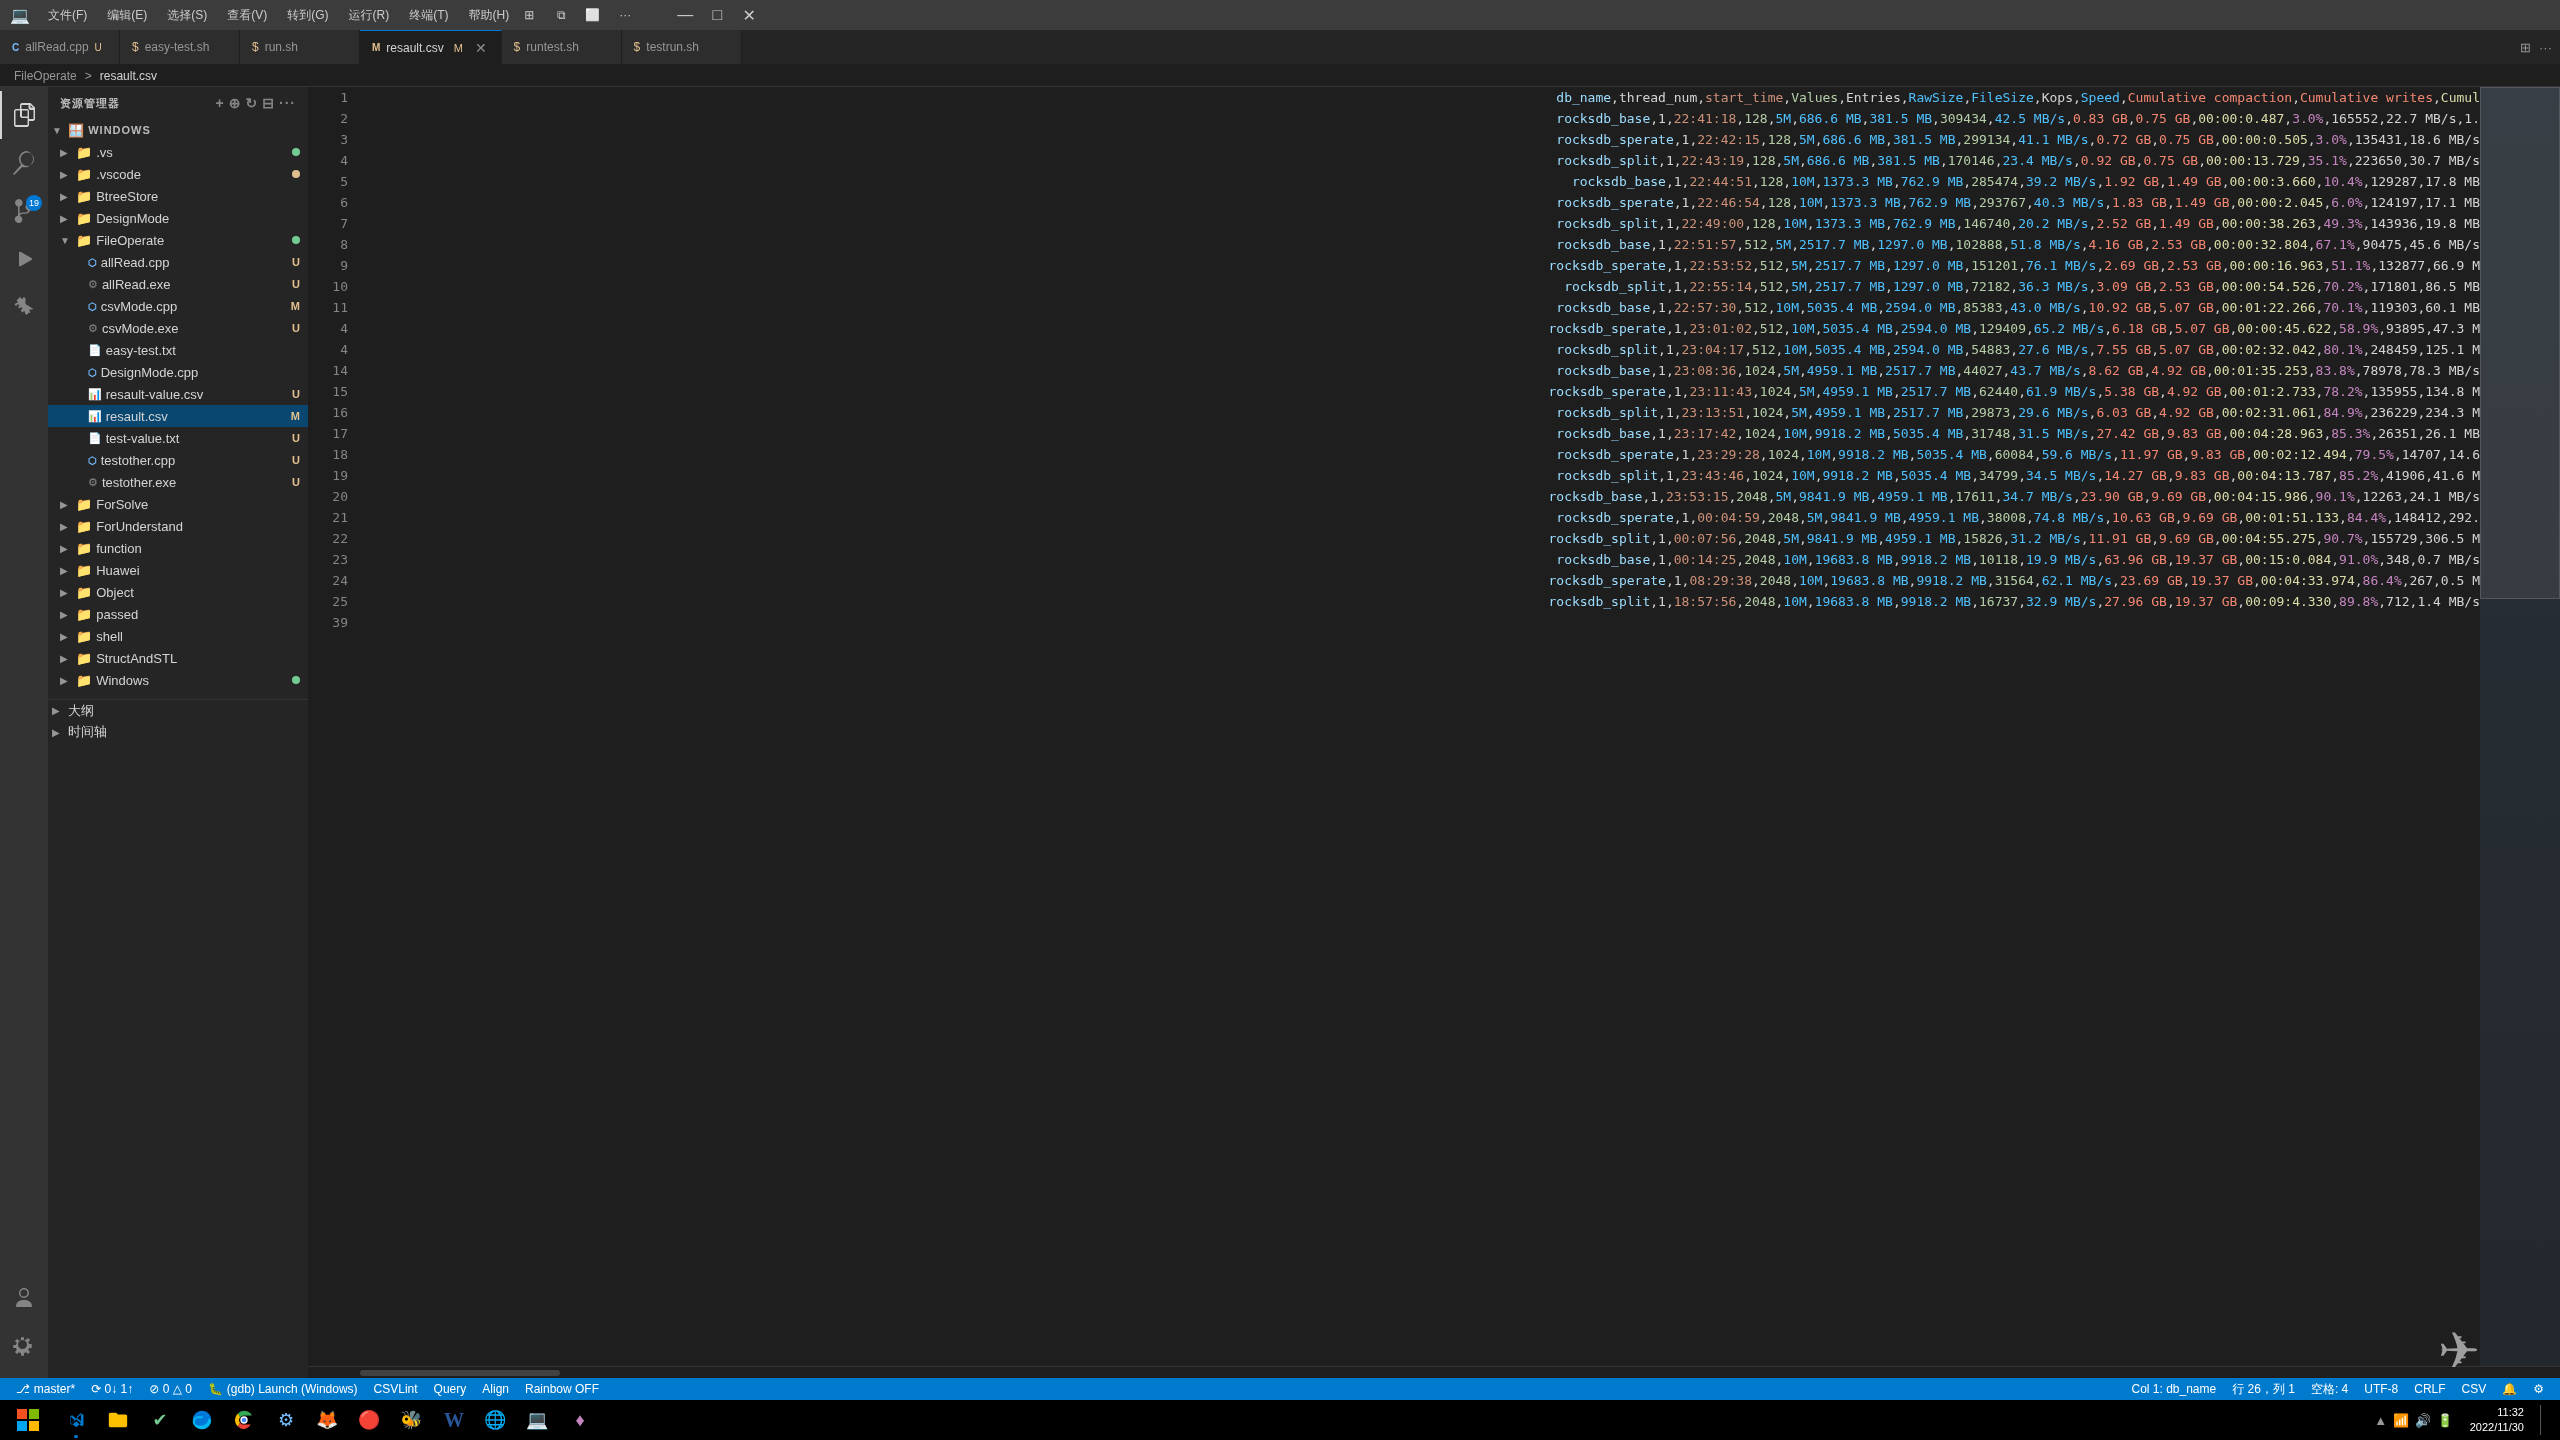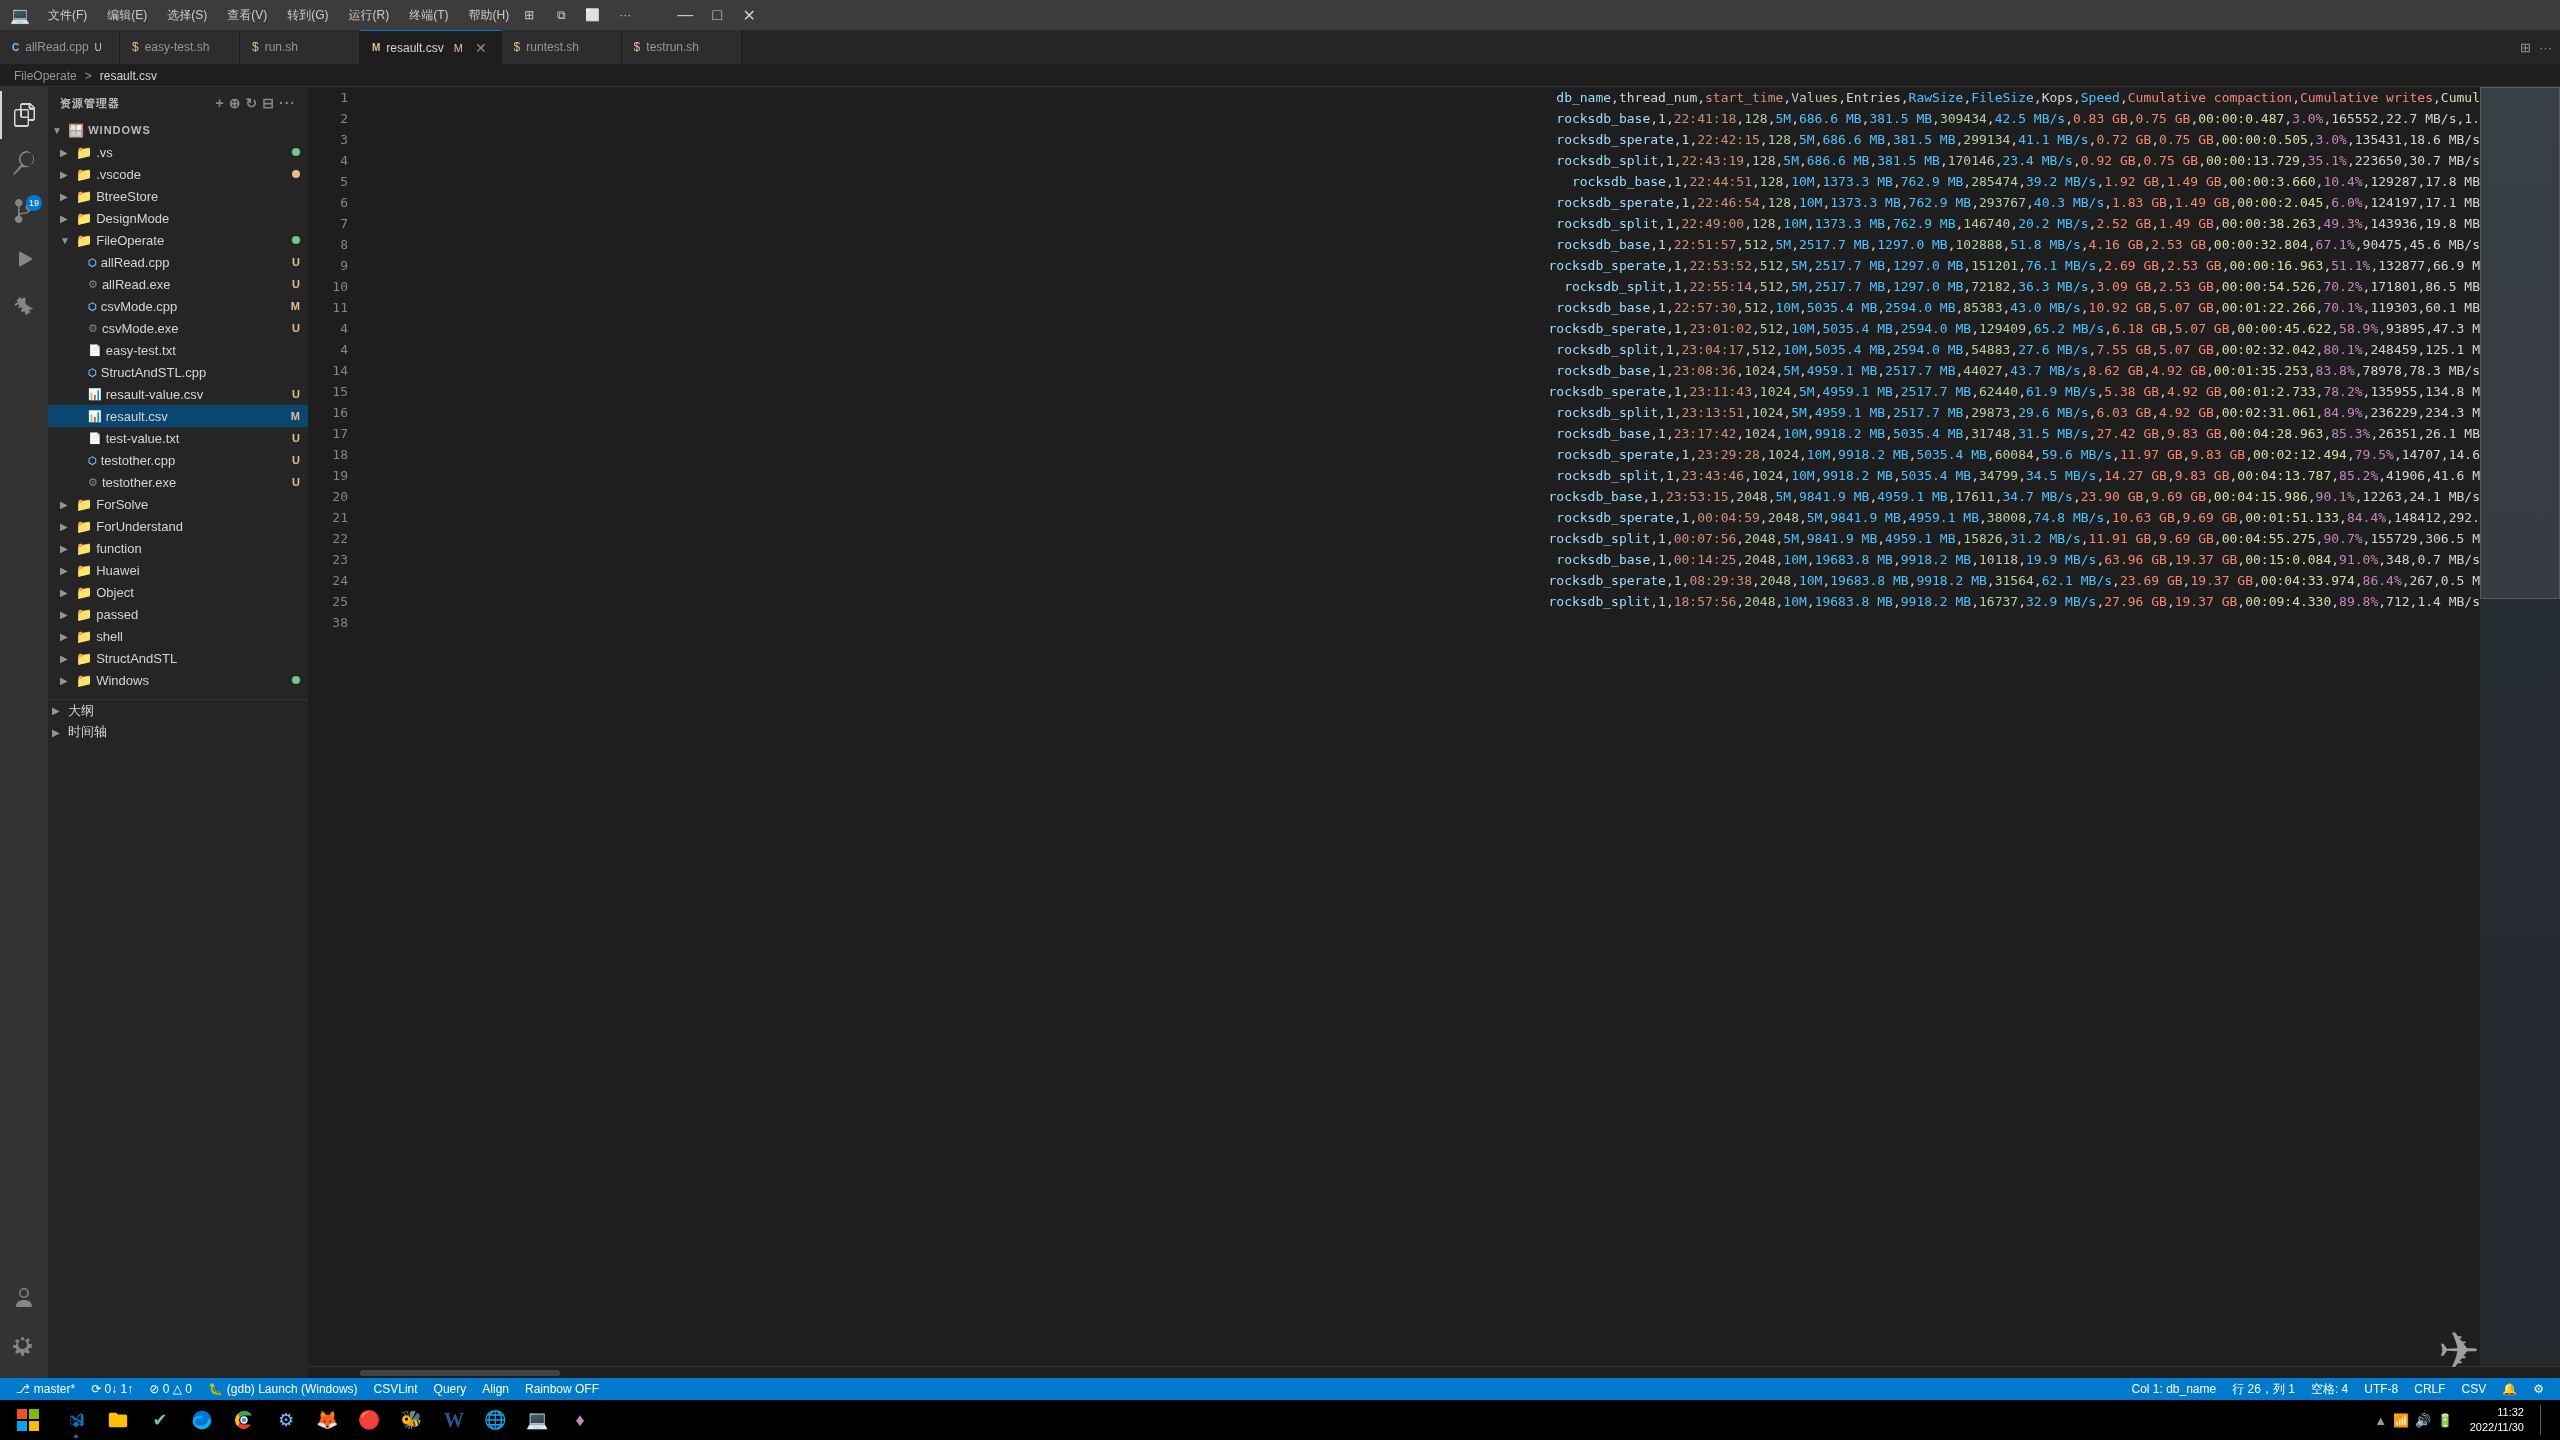--- a/index.html
+++ b/index.html
@@ -589,21 +589,21 @@
         <div class="tree-item">
           <span class="indent" style="width: 24px;"></span>
           <span class="arrow"></span>
           <span class="file-icon" style="font-size: 11px;">📄</span>
           <span class="label">easy-test.txt</span>
         </div>
         <div class="tree-item">
           <span class="indent" style="width: 24px;"></span>
           <span class="arrow"></span>
           <span class="file-icon" style="color: rgb(117, 190, 255); font-size: 10px; font-weight: bold;">⬡</span>
-          <span class="label">StructAndSTL.cpp</span>
+          <span class="label">DesignMode.cpp</span>
         </div>
         <div class="tree-item">
           <span class="indent" style="width: 24px;"></span>
           <span class="arrow"></span>
           <span class="file-icon" style="font-size: 11px;">📊</span>
           <span class="label">resault-value.csv</span>
           <span style="font-size: 11px; color: rgb(226, 192, 141); margin-left: auto; font-weight: bold; padding-left: 4px; flex-shrink: 0;">U</span>
         </div>
         <div class="tree-item selected">
           <span class="indent" style="width: 24px;"></span>
@@ -723,21 +723,21 @@
           <div>16</div>
           <div>17</div>
           <div>18</div>
           <div>19</div>
           <div>20</div>
           <div>21</div>
           <div>22</div>
           <div>23</div>
           <div>24</div>
           <div>25</div>
-          <div style="color: rgb(133, 133, 133);">38</div>
+          <div style="color: rgb(133, 133, 133);">39</div>
         </div>
       <div class="code-area" id="code-area"><span class="code-line"><span style="color:#9cdcfe">db_name</span><span style="color:#d4d4d4">,</span><span style="color:#d4d4d4">thread_num</span><span style="color:#d4d4d4">,</span><span style="color:#ce9178">start_time</span><span style="color:#d4d4d4">,</span><span style="color:#b5cea8">Values</span><span style="color:#d4d4d4">,</span><span style="color:#d4d4d4">Entries</span><span style="color:#d4d4d4">,</span><span style="color:#4fc1ff">RawSize</span><span style="color:#d4d4d4">,</span><span style="color:#4fc1ff">FileSize</span><span style="color:#d4d4d4">,</span><span style="color:#d4d4d4">Kops</span><span style="color:#d4d4d4">,</span><span style="color:#4fc1ff">Speed</span><span style="color:#d4d4d4">,</span><span style="color:#f48771">Cumulative compaction</span><span style="color:#d4d4d4">,</span><span style="color:#f48771">Cumulative writes</span><span style="color:#d4d4d4">,</span><span style="color:#dcdcaa">Cumul</span></span><span class="code-line"><span style="color:#9cdcfe">  rocksdb_base</span><span style="color:#d4d4d4">,</span><span style="color:#d4d4d4">1</span><span style="color:#d4d4d4">,</span><span style="color:#ce9178">22:41:18</span><span style="color:#d4d4d4">,</span><span style="color:#b5cea8">128</span><span style="color:#d4d4d4">,</span><span style="color:#4fc1ff">5M</span><span style="color:#d4d4d4">,</span><span style="color:#4fc1ff">686.6 MB</span><span style="color:#d4d4d4">,</span><span style="color:#4fc1ff">381.5 MB</span><span style="color:#d4d4d4">,</span><span style="color:#b5cea8">309434</span><span style="color:#d4d4d4">,</span><span style="color:#4fc1ff">42.5 MB/s</span><span style="color:#d4d4d4">,</span><span style="color:#f48771">0.83 GB</span><span style="color:#d4d4d4">,</span><span style="color:#f48771">0.75 GB</span><span style="color:#d4d4d4">,</span><span style="color:#dcdcaa">00:00:0.487</span><span style="color:#d4d4d4">,</span><span style="color:#c586c0">3.0%</span><span style="color:#d4d4d4">,</span><span style="color:#d4d4d4">165552</span><span style="color:#d4d4d4">,</span><span style="color:#d4d4d4">22.7 MB/s</span><span style="color:#d4d4d4">,</span><span style="color:#d4d4d4">1.</span></span><span class="code-line"><span style="color:#9cdcfe">  rocksdb_sperate</span><span style="color:#d4d4d4">,</span><span style="color:#d4d4d4">1</span><span style="color:#d4d4d4">,</span><span style="color:#ce9178">22:42:15</span><span style="color:#d4d4d4">,</span><span style="color:#b5cea8">128</span><span style="color:#d4d4d4">,</span><span style="color:#4fc1ff">5M</span><span style="color:#d4d4d4">,</span><span style="color:#4fc1ff">686.6 MB</span><span style="color:#d4d4d4">,</span><span style="color:#4fc1ff">381.5 MB</span><span style="color:#d4d4d4">,</span><span style="color:#b5cea8">299134</span><span style="color:#d4d4d4">,</span><span style="color:#4fc1ff">41.1 MB/s</span><span style="color:#d4d4d4">,</span><span style="color:#f48771">0.72 GB</span><span style="color:#d4d4d4">,</span><span style="color:#f48771">0.75 GB</span><span style="color:#d4d4d4">,</span><span style="color:#dcdcaa">00:00:0.505</span><span style="color:#d4d4d4">,</span><span style="color:#c586c0">3.0%</span><span style="color:#d4d4d4">,</span><span style="color:#d4d4d4">135431</span><span style="color:#d4d4d4">,</span><span style="color:#d4d4d4">18.6 MB/s</span></span><span class="code-line"><span style="color:#9cdcfe">  rocksdb_split</span><span style="color:#d4d4d4">,</span><span style="color:#d4d4d4">1</span><span style="color:#d4d4d4">,</span><span style="color:#ce9178">22:43:19</span><span style="color:#d4d4d4">,</span><span style="color:#b5cea8">128</span><span style="color:#d4d4d4">,</span><span style="color:#4fc1ff">5M</span><span style="color:#d4d4d4">,</span><span style="color:#4fc1ff">686.6 MB</span><span style="color:#d4d4d4">,</span><span style="color:#4fc1ff">381.5 MB</span><span style="color:#d4d4d4">,</span><span style="color:#b5cea8">170146</span><span style="color:#d4d4d4">,</span><span style="color:#4fc1ff">23.4 MB/s</span><span style="color:#d4d4d4">,</span><span style="color:#f48771">0.92 GB</span><span style="color:#d4d4d4">,</span><span style="color:#f48771">0.75 GB</span><span style="color:#d4d4d4">,</span><span style="color:#dcdcaa">00:00:13.729</span><span style="color:#d4d4d4">,</span><span style="color:#c586c0">35.1%</span><span style="color:#d4d4d4">,</span><span style="color:#d4d4d4">223650</span><span style="color:#d4d4d4">,</span><span style="color:#d4d4d4">30.7 MB/s</span></span><span class="code-line"><span style="color:#9cdcfe">  rocksdb_base</span><span style="color:#d4d4d4">,</span><span style="color:#d4d4d4">1</span><span style="color:#d4d4d4">,</span><span style="color:#ce9178">22:44:51</span><span style="color:#d4d4d4">,</span><span style="color:#b5cea8">128</span><span style="color:#d4d4d4">,</span><span style="color:#4fc1ff">10M</span><span style="color:#d4d4d4">,</span><span style="color:#4fc1ff">1373.3 MB</span><span style="color:#d4d4d4">,</span><span style="color:#4fc1ff">762.9 MB</span><span style="color:#d4d4d4">,</span><span style="color:#b5cea8">285474</span><span style="color:#d4d4d4">,</span><span style="color:#4fc1ff">39.2 MB/s</span><span style="color:#d4d4d4">,</span><span style="color:#f48771">1.92 GB</span><span style="color:#d4d4d4">,</span><span style="color:#f48771">1.49 GB</span><span style="color:#d4d4d4">,</span><span style="color:#dcdcaa">00:00:3.660</span><span style="color:#d4d4d4">,</span><span style="color:#c586c0">10.4%</span><span style="color:#d4d4d4">,</span><span style="color:#d4d4d4">129287</span><span style="color:#d4d4d4">,</span><span style="color:#d4d4d4">17.8 MB</span></span><span class="code-line"><span style="color:#9cdcfe">  rocksdb_sperate</span><span style="color:#d4d4d4">,</span><span style="color:#d4d4d4">1</span><span style="color:#d4d4d4">,</span><span style="color:#ce9178">22:46:54</span><span style="color:#d4d4d4">,</span><span style="color:#b5cea8">128</span><span style="color:#d4d4d4">,</span><span style="color:#4fc1ff">10M</span><span style="color:#d4d4d4">,</span><span style="color:#4fc1ff">1373.3 MB</span><span style="color:#d4d4d4">,</span><span style="color:#4fc1ff">762.9 MB</span><span style="color:#d4d4d4">,</span><span style="color:#b5cea8">293767</span><span style="color:#d4d4d4">,</span><span style="color:#4fc1ff">40.3 MB/s</span><span style="color:#d4d4d4">,</span><span style="color:#f48771">1.83 GB</span><span style="color:#d4d4d4">,</span><span style="color:#f48771">1.49 GB</span><span style="color:#d4d4d4">,</span><span style="color:#dcdcaa">00:00:2.045</span><span style="color:#d4d4d4">,</span><span style="color:#c586c0">6.0%</span><span style="color:#d4d4d4">,</span><span style="color:#d4d4d4">124197</span><span style="color:#d4d4d4">,</span><span style="color:#d4d4d4">17.1 MB</span></span><span class="code-line"><span style="color:#9cdcfe">  rocksdb_split</span><span style="color:#d4d4d4">,</span><span style="color:#d4d4d4">1</span><span style="color:#d4d4d4">,</span><span style="color:#ce9178">22:49:00</span><span style="color:#d4d4d4">,</span><span style="color:#b5cea8">128</span><span style="color:#d4d4d4">,</span><span style="color:#4fc1ff">10M</span><span style="color:#d4d4d4">,</span><span style="color:#4fc1ff">1373.3 MB</span><span style="color:#d4d4d4">,</span><span style="color:#4fc1ff">762.9 MB</span><span style="color:#d4d4d4">,</span><span style="color:#b5cea8">146740</span><span style="color:#d4d4d4">,</span><span style="color:#4fc1ff">20.2 MB/s</span><span style="color:#d4d4d4">,</span><span style="color:#f48771">2.52 GB</span><span style="color:#d4d4d4">,</span><span style="color:#f48771">1.49 GB</span><span style="color:#d4d4d4">,</span><span style="color:#dcdcaa">00:00:38.263</span><span style="color:#d4d4d4">,</span><span style="color:#c586c0">49.3%</span><span style="color:#d4d4d4">,</span><span style="color:#d4d4d4">143936</span><span style="color:#d4d4d4">,</span><span style="color:#d4d4d4">19.8 MB</span></span><span class="code-line"><span style="color:#9cdcfe">  rocksdb_base</span><span style="color:#d4d4d4">,</span><span style="color:#d4d4d4">1</span><span style="color:#d4d4d4">,</span><span style="color:#ce9178">22:51:57</span><span style="color:#d4d4d4">,</span><span style="color:#b5cea8">512</span><span style="color:#d4d4d4">,</span><span style="color:#4fc1ff">5M</span><span style="color:#d4d4d4">,</span><span style="color:#4fc1ff">2517.7 MB</span><span style="color:#d4d4d4">,</span><span style="color:#4fc1ff">1297.0 MB</span><span style="color:#d4d4d4">,</span><span style="color:#b5cea8">102888</span><span style="color:#d4d4d4">,</span><span style="color:#4fc1ff">51.8 MB/s</span><span style="color:#d4d4d4">,</span><span style="color:#f48771">4.16 GB</span><span style="color:#d4d4d4">,</span><span style="color:#f48771">2.53 GB</span><span style="color:#d4d4d4">,</span><span style="color:#dcdcaa">00:00:32.804</span><span style="color:#d4d4d4">,</span><span style="color:#c586c0">67.1%</span><span style="color:#d4d4d4">,</span><span style="color:#d4d4d4">90475</span><span style="color:#d4d4d4">,</span><span style="color:#d4d4d4">45.6 MB/s</span></span><span class="code-line"><span style="color:#9cdcfe">  rocksdb_sperate</span><span style="color:#d4d4d4">,</span><span style="color:#d4d4d4">1</span><span style="color:#d4d4d4">,</span><span style="color:#ce9178">22:53:52</span><span style="color:#d4d4d4">,</span><span style="color:#b5cea8">512</span><span style="color:#d4d4d4">,</span><span style="color:#4fc1ff">5M</span><span style="color:#d4d4d4">,</span><span style="color:#4fc1ff">2517.7 MB</span><span style="color:#d4d4d4">,</span><span style="color:#4fc1ff">1297.0 MB</span><span style="color:#d4d4d4">,</span><span style="color:#b5cea8">151201</span><span style="color:#d4d4d4">,</span><span style="color:#4fc1ff">76.1 MB/s</span><span style="color:#d4d4d4">,</span><span style="color:#f48771">2.69 GB</span><span style="color:#d4d4d4">,</span><span style="color:#f48771">2.53 GB</span><span style="color:#d4d4d4">,</span><span style="color:#dcdcaa">00:00:16.963</span><span style="color:#d4d4d4">,</span><span style="color:#c586c0">51.1%</span><span style="color:#d4d4d4">,</span><span style="color:#d4d4d4">132877</span><span style="color:#d4d4d4">,</span><span style="color:#d4d4d4">66.9 M</span></span><span class="code-line"><span style="color:#9cdcfe">  rocksdb_split</span><span style="color:#d4d4d4">,</span><span style="color:#d4d4d4">1</span><span style="color:#d4d4d4">,</span><span style="color:#ce9178">22:55:14</span><span style="color:#d4d4d4">,</span><span style="color:#b5cea8">512</span><span style="color:#d4d4d4">,</span><span style="color:#4fc1ff">5M</span><span style="color:#d4d4d4">,</span><span style="color:#4fc1ff">2517.7 MB</span><span style="color:#d4d4d4">,</span><span style="color:#4fc1ff">1297.0 MB</span><span style="color:#d4d4d4">,</span><span style="color:#b5cea8">72182</span><span style="color:#d4d4d4">,</span><span style="color:#4fc1ff">36.3 MB/s</span><span style="color:#d4d4d4">,</span><span style="color:#f48771">3.09 GB</span><span style="color:#d4d4d4">,</span><span style="color:#f48771">2.53 GB</span><span style="color:#d4d4d4">,</span><span style="color:#dcdcaa">00:00:54.526</span><span style="color:#d4d4d4">,</span><span style="color:#c586c0">70.2%</span><span style="color:#d4d4d4">,</span><span style="color:#d4d4d4">171801</span><span style="color:#d4d4d4">,</span><span style="color:#d4d4d4">86.5 MB</span></span><span class="code-line"><span style="color:#9cdcfe">  rocksdb_base</span><span style="color:#d4d4d4">,</span><span style="color:#d4d4d4">1</span><span style="color:#d4d4d4">,</span><span style="color:#ce9178">22:57:30</span><span style="color:#d4d4d4">,</span><span style="color:#b5cea8">512</span><span style="color:#d4d4d4">,</span><span style="color:#4fc1ff">10M</span><span style="color:#d4d4d4">,</span><span style="color:#4fc1ff">5035.4 MB</span><span style="color:#d4d4d4">,</span><span style="color:#4fc1ff">2594.0 MB</span><span style="color:#d4d4d4">,</span><span style="color:#b5cea8">85383</span><span style="color:#d4d4d4">,</span><span style="color:#4fc1ff">43.0 MB/s</span><span style="color:#d4d4d4">,</span><span style="color:#f48771">10.92 GB</span><span style="color:#d4d4d4">,</span><span style="color:#f48771">5.07 GB</span><span style="color:#d4d4d4">,</span><span style="color:#dcdcaa">00:01:22.266</span><span style="color:#d4d4d4">,</span><span style="color:#c586c0">70.1%</span><span style="color:#d4d4d4">,</span><span style="color:#d4d4d4">119303</span><span style="color:#d4d4d4">,</span><span style="color:#d4d4d4">60.1 MB</span></span><span class="code-line"><span style="color:#9cdcfe">  rocksdb_sperate</span><span style="color:#d4d4d4">,</span><span style="color:#d4d4d4">1</span><span style="color:#d4d4d4">,</span><span style="color:#ce9178">23:01:02</span><span style="color:#d4d4d4">,</span><span style="color:#b5cea8">512</span><span style="color:#d4d4d4">,</span><span style="color:#4fc1ff">10M</span><span style="color:#d4d4d4">,</span><span style="color:#4fc1ff">5035.4 MB</span><span style="color:#d4d4d4">,</span><span style="color:#4fc1ff">2594.0 MB</span><span style="color:#d4d4d4">,</span><span style="color:#b5cea8">129409</span><span style="color:#d4d4d4">,</span><span style="color:#4fc1ff">65.2 MB/s</span><span style="color:#d4d4d4">,</span><span style="color:#f48771">6.18 GB</span><span style="color:#d4d4d4">,</span><span style="color:#f48771">5.07 GB</span><span style="color:#d4d4d4">,</span><span style="color:#dcdcaa">00:00:45.622</span><span style="color:#d4d4d4">,</span><span style="color:#c586c0">58.9%</span><span style="color:#d4d4d4">,</span><span style="color:#d4d4d4">93895</span><span style="color:#d4d4d4">,</span><span style="color:#d4d4d4">47.3 M</span></span><span class="code-line"><span style="color:#9cdcfe">  rocksdb_split</span><span style="color:#d4d4d4">,</span><span style="color:#d4d4d4">1</span><span style="color:#d4d4d4">,</span><span style="color:#ce9178">23:04:17</span><span style="color:#d4d4d4">,</span><span style="color:#b5cea8">512</span><span style="color:#d4d4d4">,</span><span style="color:#4fc1ff">10M</span><span style="color:#d4d4d4">,</span><span style="color:#4fc1ff">5035.4 MB</span><span style="color:#d4d4d4">,</span><span style="color:#4fc1ff">2594.0 MB</span><span style="color:#d4d4d4">,</span><span style="color:#b5cea8">54883</span><span style="color:#d4d4d4">,</span><span style="color:#4fc1ff">27.6 MB/s</span><span style="color:#d4d4d4">,</span><span style="color:#f48771">7.55 GB</span><span style="color:#d4d4d4">,</span><span style="color:#f48771">5.07 GB</span><span style="color:#d4d4d4">,</span><span style="color:#dcdcaa">00:02:32.042</span><span style="color:#d4d4d4">,</span><span style="color:#c586c0">80.1%</span><span style="color:#d4d4d4">,</span><span style="color:#d4d4d4">248459</span><span style="color:#d4d4d4">,</span><span style="color:#d4d4d4">125.1 M</span></span><span class="code-line"><span style="color:#9cdcfe">  rocksdb_base</span><span style="color:#d4d4d4">,</span><span style="color:#d4d4d4">1</span><span style="color:#d4d4d4">,</span><span style="color:#ce9178">23:08:36</span><span style="color:#d4d4d4">,</span><span style="color:#b5cea8">1024</span><span style="color:#d4d4d4">,</span><span style="color:#4fc1ff">5M</span><span style="color:#d4d4d4">,</span><span style="color:#4fc1ff">4959.1 MB</span><span style="color:#d4d4d4">,</span><span style="color:#4fc1ff">2517.7 MB</span><span style="color:#d4d4d4">,</span><span style="color:#b5cea8">44027</span><span style="color:#d4d4d4">,</span><span style="color:#4fc1ff">43.7 MB/s</span><span style="color:#d4d4d4">,</span><span style="color:#f48771">8.62 GB</span><span style="color:#d4d4d4">,</span><span style="color:#f48771">4.92 GB</span><span style="color:#d4d4d4">,</span><span style="color:#dcdcaa">00:01:35.253</span><span style="color:#d4d4d4">,</span><span style="color:#c586c0">83.8%</span><span style="color:#d4d4d4">,</span><span style="color:#d4d4d4">78978</span><span style="color:#d4d4d4">,</span><span style="color:#d4d4d4">78.3 MB/s</span></span><span class="code-line"><span style="color:#9cdcfe">  rocksdb_sperate</span><span style="color:#d4d4d4">,</span><span style="color:#d4d4d4">1</span><span style="color:#d4d4d4">,</span><span style="color:#ce9178">23:11:43</span><span style="color:#d4d4d4">,</span><span style="color:#b5cea8">1024</span><span style="color:#d4d4d4">,</span><span style="color:#4fc1ff">5M</span><span style="color:#d4d4d4">,</span><span style="color:#4fc1ff">4959.1 MB</span><span style="color:#d4d4d4">,</span><span style="color:#4fc1ff">2517.7 MB</span><span style="color:#d4d4d4">,</span><span style="color:#b5cea8">62440</span><span style="color:#d4d4d4">,</span><span style="color:#4fc1ff">61.9 MB/s</span><span style="color:#d4d4d4">,</span><span style="color:#f48771">5.38 GB</span><span style="color:#d4d4d4">,</span><span style="color:#f48771">4.92 GB</span><span style="color:#d4d4d4">,</span><span style="color:#dcdcaa">00:01:2.733</span><span style="color:#d4d4d4">,</span><span style="color:#c586c0">78.2%</span><span style="color:#d4d4d4">,</span><span style="color:#d4d4d4">135955</span><span style="color:#d4d4d4">,</span><span style="color:#d4d4d4">134.8 M</span></span><span class="code-line"><span style="color:#9cdcfe">  rocksdb_split</span><span style="color:#d4d4d4">,</span><span style="color:#d4d4d4">1</span><span style="color:#d4d4d4">,</span><span style="color:#ce9178">23:13:51</span><span style="color:#d4d4d4">,</span><span style="color:#b5cea8">1024</span><span style="color:#d4d4d4">,</span><span style="color:#4fc1ff">5M</span><span style="color:#d4d4d4">,</span><span style="color:#4fc1ff">4959.1 MB</span><span style="color:#d4d4d4">,</span><span style="color:#4fc1ff">2517.7 MB</span><span style="color:#d4d4d4">,</span><span style="color:#b5cea8">29873</span><span style="color:#d4d4d4">,</span><span style="color:#4fc1ff">29.6 MB/s</span><span style="color:#d4d4d4">,</span><span style="color:#f48771">6.03 GB</span><span style="color:#d4d4d4">,</span><span style="color:#f48771">4.92 GB</span><span style="color:#d4d4d4">,</span><span style="color:#dcdcaa">00:02:31.061</span><span style="color:#d4d4d4">,</span><span style="color:#c586c0">84.9%</span><span style="color:#d4d4d4">,</span><span style="color:#d4d4d4">236229</span><span style="color:#d4d4d4">,</span><span style="color:#d4d4d4">234.3 M</span></span><span class="code-line"><span style="color:#9cdcfe">  rocksdb_base</span><span style="color:#d4d4d4">,</span><span style="color:#d4d4d4">1</span><span style="color:#d4d4d4">,</span><span style="color:#ce9178">23:17:42</span><span style="color:#d4d4d4">,</span><span style="color:#b5cea8">1024</span><span style="color:#d4d4d4">,</span><span style="color:#4fc1ff">10M</span><span style="color:#d4d4d4">,</span><span style="color:#4fc1ff">9918.2 MB</span><span style="color:#d4d4d4">,</span><span style="color:#4fc1ff">5035.4 MB</span><span style="color:#d4d4d4">,</span><span style="color:#b5cea8">31748</span><span style="color:#d4d4d4">,</span><span style="color:#4fc1ff">31.5 MB/s</span><span style="color:#d4d4d4">,</span><span style="color:#f48771">27.42 GB</span><span style="color:#d4d4d4">,</span><span style="color:#f48771">9.83 GB</span><span style="color:#d4d4d4">,</span><span style="color:#dcdcaa">00:04:28.963</span><span style="color:#d4d4d4">,</span><span style="color:#c586c0">85.3%</span><span style="color:#d4d4d4">,</span><span style="color:#d4d4d4">26351</span><span style="color:#d4d4d4">,</span><span style="color:#d4d4d4">26.1 MB</span></span><span class="code-line"><span style="color:#9cdcfe">  rocksdb_sperate</span><span style="color:#d4d4d4">,</span><span style="color:#d4d4d4">1</span><span style="color:#d4d4d4">,</span><span style="color:#ce9178">23:29:28</span><span style="color:#d4d4d4">,</span><span style="color:#b5cea8">1024</span><span style="color:#d4d4d4">,</span><span style="color:#4fc1ff">10M</span><span style="color:#d4d4d4">,</span><span style="color:#4fc1ff">9918.2 MB</span><span style="color:#d4d4d4">,</span><span style="color:#4fc1ff">5035.4 MB</span><span style="color:#d4d4d4">,</span><span style="color:#b5cea8">60084</span><span style="color:#d4d4d4">,</span><span style="color:#4fc1ff">59.6 MB/s</span><span style="color:#d4d4d4">,</span><span style="color:#f48771">11.97 GB</span><span style="color:#d4d4d4">,</span><span style="color:#f48771">9.83 GB</span><span style="color:#d4d4d4">,</span><span style="color:#dcdcaa">00:02:12.494</span><span style="color:#d4d4d4">,</span><span style="color:#c586c0">79.5%</span><span style="color:#d4d4d4">,</span><span style="color:#d4d4d4">14707</span><span style="color:#d4d4d4">,</span><span style="color:#d4d4d4">14.6</span></span><span class="code-line"><span style="color:#9cdcfe">  rocksdb_split</span><span style="color:#d4d4d4">,</span><span style="color:#d4d4d4">1</span><span style="color:#d4d4d4">,</span><span style="color:#ce9178">23:43:46</span><span style="color:#d4d4d4">,</span><span style="color:#b5cea8">1024</span><span style="color:#d4d4d4">,</span><span style="color:#4fc1ff">10M</span><span style="color:#d4d4d4">,</span><span style="color:#4fc1ff">9918.2 MB</span><span style="color:#d4d4d4">,</span><span style="color:#4fc1ff">5035.4 MB</span><span style="color:#d4d4d4">,</span><span style="color:#b5cea8">34799</span><span style="color:#d4d4d4">,</span><span style="color:#4fc1ff">34.5 MB/s</span><span style="color:#d4d4d4">,</span><span style="color:#f48771">14.27 GB</span><span style="color:#d4d4d4">,</span><span style="color:#f48771">9.83 GB</span><span style="color:#d4d4d4">,</span><span style="color:#dcdcaa">00:04:13.787</span><span style="color:#d4d4d4">,</span><span style="color:#c586c0">85.2%</span><span style="color:#d4d4d4">,</span><span style="color:#d4d4d4">41906</span><span style="color:#d4d4d4">,</span><span style="color:#d4d4d4">41.6 M</span></span><span class="code-line"><span style="color:#9cdcfe">  rocksdb_base</span><span style="color:#d4d4d4">,</span><span style="color:#d4d4d4">1</span><span style="color:#d4d4d4">,</span><span style="color:#ce9178">23:53:15</span><span style="color:#d4d4d4">,</span><span style="color:#b5cea8">2048</span><span style="color:#d4d4d4">,</span><span style="color:#4fc1ff">5M</span><span style="color:#d4d4d4">,</span><span style="color:#4fc1ff">9841.9 MB</span><span style="color:#d4d4d4">,</span><span style="color:#4fc1ff">4959.1 MB</span><span style="color:#d4d4d4">,</span><span style="color:#b5cea8">17611</span><span style="color:#d4d4d4">,</span><span style="color:#4fc1ff">34.7 MB/s</span><span style="color:#d4d4d4">,</span><span style="color:#f48771">23.90 GB</span><span style="color:#d4d4d4">,</span><span style="color:#f48771">9.69 GB</span><span style="color:#d4d4d4">,</span><span style="color:#dcdcaa">00:04:15.986</span><span style="color:#d4d4d4">,</span><span style="color:#c586c0">90.1%</span><span style="color:#d4d4d4">,</span><span style="color:#d4d4d4">12263</span><span style="color:#d4d4d4">,</span><span style="color:#d4d4d4">24.1 MB/s</span></span><span class="code-line"><span style="color:#9cdcfe">  rocksdb_sperate</span><span style="color:#d4d4d4">,</span><span style="color:#d4d4d4">1</span><span style="color:#d4d4d4">,</span><span style="color:#ce9178">00:04:59</span><span style="color:#d4d4d4">,</span><span style="color:#b5cea8">2048</span><span style="color:#d4d4d4">,</span><span style="color:#4fc1ff">5M</span><span style="color:#d4d4d4">,</span><span style="color:#4fc1ff">9841.9 MB</span><span style="color:#d4d4d4">,</span><span style="color:#4fc1ff">4959.1 MB</span><span style="color:#d4d4d4">,</span><span style="color:#b5cea8">38008</span><span style="color:#d4d4d4">,</span><span style="color:#4fc1ff">74.8 MB/s</span><span style="color:#d4d4d4">,</span><span style="color:#f48771">10.63 GB</span><span style="color:#d4d4d4">,</span><span style="color:#f48771">9.69 GB</span><span style="color:#d4d4d4">,</span><span style="color:#dcdcaa">00:01:51.133</span><span style="color:#d4d4d4">,</span><span style="color:#c586c0">84.4%</span><span style="color:#d4d4d4">,</span><span style="color:#d4d4d4">148412</span><span style="color:#d4d4d4">,</span><span style="color:#d4d4d4">292.</span></span><span class="code-line"><span style="color:#9cdcfe">  rocksdb_split</span><span style="color:#d4d4d4">,</span><span style="color:#d4d4d4">1</span><span style="color:#d4d4d4">,</span><span style="color:#ce9178">00:07:56</span><span style="color:#d4d4d4">,</span><span style="color:#b5cea8">2048</span><span style="color:#d4d4d4">,</span><span style="color:#4fc1ff">5M</span><span style="color:#d4d4d4">,</span><span style="color:#4fc1ff">9841.9 MB</span><span style="color:#d4d4d4">,</span><span style="color:#4fc1ff">4959.1 MB</span><span style="color:#d4d4d4">,</span><span style="color:#b5cea8">15826</span><span style="color:#d4d4d4">,</span><span style="color:#4fc1ff">31.2 MB/s</span><span style="color:#d4d4d4">,</span><span style="color:#f48771">11.91 GB</span><span style="color:#d4d4d4">,</span><span style="color:#f48771">9.69 GB</span><span style="color:#d4d4d4">,</span><span style="color:#dcdcaa">00:04:55.275</span><span style="color:#d4d4d4">,</span><span style="color:#c586c0">90.7%</span><span style="color:#d4d4d4">,</span><span style="color:#d4d4d4">155729</span><span style="color:#d4d4d4">,</span><span style="color:#d4d4d4">306.5 M</span></span><span class="code-line"><span style="color:#9cdcfe">  rocksdb_base</span><span style="color:#d4d4d4">,</span><span style="color:#d4d4d4">1</span><span style="color:#d4d4d4">,</span><span style="color:#ce9178">00:14:25</span><span style="color:#d4d4d4">,</span><span style="color:#b5cea8">2048</span><span style="color:#d4d4d4">,</span><span style="color:#4fc1ff">10M</span><span style="color:#d4d4d4">,</span><span style="color:#4fc1ff">19683.8 MB</span><span style="color:#d4d4d4">,</span><span style="color:#4fc1ff">9918.2 MB</span><span style="color:#d4d4d4">,</span><span style="color:#b5cea8">10118</span><span style="color:#d4d4d4">,</span><span style="color:#4fc1ff">19.9 MB/s</span><span style="color:#d4d4d4">,</span><span style="color:#f48771">63.96 GB</span><span style="color:#d4d4d4">,</span><span style="color:#f48771">19.37 GB</span><span style="color:#d4d4d4">,</span><span style="color:#dcdcaa">00:15:0.084</span><span style="color:#d4d4d4">,</span><span style="color:#c586c0">91.0%</span><span style="color:#d4d4d4">,</span><span style="color:#d4d4d4">348</span><span style="color:#d4d4d4">,</span><span style="color:#d4d4d4">0.7 MB/s</span></span><span class="code-line"><span style="color:#9cdcfe">  rocksdb_sperate</span><span style="color:#d4d4d4">,</span><span style="color:#d4d4d4">1</span><span style="color:#d4d4d4">,</span><span style="color:#ce9178">08:29:38</span><span style="color:#d4d4d4">,</span><span style="color:#b5cea8">2048</span><span style="color:#d4d4d4">,</span><span style="color:#4fc1ff">10M</span><span style="color:#d4d4d4">,</span><span style="color:#4fc1ff">19683.8 MB</span><span style="color:#d4d4d4">,</span><span style="color:#4fc1ff">9918.2 MB</span><span style="color:#d4d4d4">,</span><span style="color:#b5cea8">31564</span><span style="color:#d4d4d4">,</span><span style="color:#4fc1ff">62.1 MB/s</span><span style="color:#d4d4d4">,</span><span style="color:#f48771">23.69 GB</span><span style="color:#d4d4d4">,</span><span style="color:#f48771">19.37 GB</span><span style="color:#d4d4d4">,</span><span style="color:#dcdcaa">00:04:33.974</span><span style="color:#d4d4d4">,</span><span style="color:#c586c0">86.4%</span><span style="color:#d4d4d4">,</span><span style="color:#d4d4d4">267</span><span style="color:#d4d4d4">,</span><span style="color:#d4d4d4">0.5 M</span></span><span class="code-line"><span style="color:#9cdcfe">  rocksdb_split</span><span style="color:#d4d4d4">,</span><span style="color:#d4d4d4">1</span><span style="color:#d4d4d4">,</span><span style="color:#ce9178">18:57:56</span><span style="color:#d4d4d4">,</span><span style="color:#b5cea8">2048</span><span style="color:#d4d4d4">,</span><span style="color:#4fc1ff">10M</span><span style="color:#d4d4d4">,</span><span style="color:#4fc1ff">19683.8 MB</span><span style="color:#d4d4d4">,</span><span style="color:#4fc1ff">9918.2 MB</span><span style="color:#d4d4d4">,</span><span style="color:#b5cea8">16737</span><span style="color:#d4d4d4">,</span><span style="color:#4fc1ff">32.9 MB/s</span><span style="color:#d4d4d4">,</span><span style="color:#f48771">27.96 GB</span><span style="color:#d4d4d4">,</span><span style="color:#f48771">19.37 GB</span><span style="color:#d4d4d4">,</span><span style="color:#dcdcaa">00:09:4.330</span><span style="color:#d4d4d4">,</span><span style="color:#c586c0">89.8%</span><span style="color:#d4d4d4">,</span><span style="color:#d4d4d4">712</span><span style="color:#d4d4d4">,</span><span style="color:#d4d4d4">1.4 MB/s</span></span><span class="code-line">&nbsp;</span></div>
       <div class="minimap">
         <div class="minimap-canvas"></div>
         <div class="minimap-slider"></div>
       </div>
     </div>
     <div class="editor-scrollbar">
       <div class="scrollbar-thumb"></div>
     </div>

